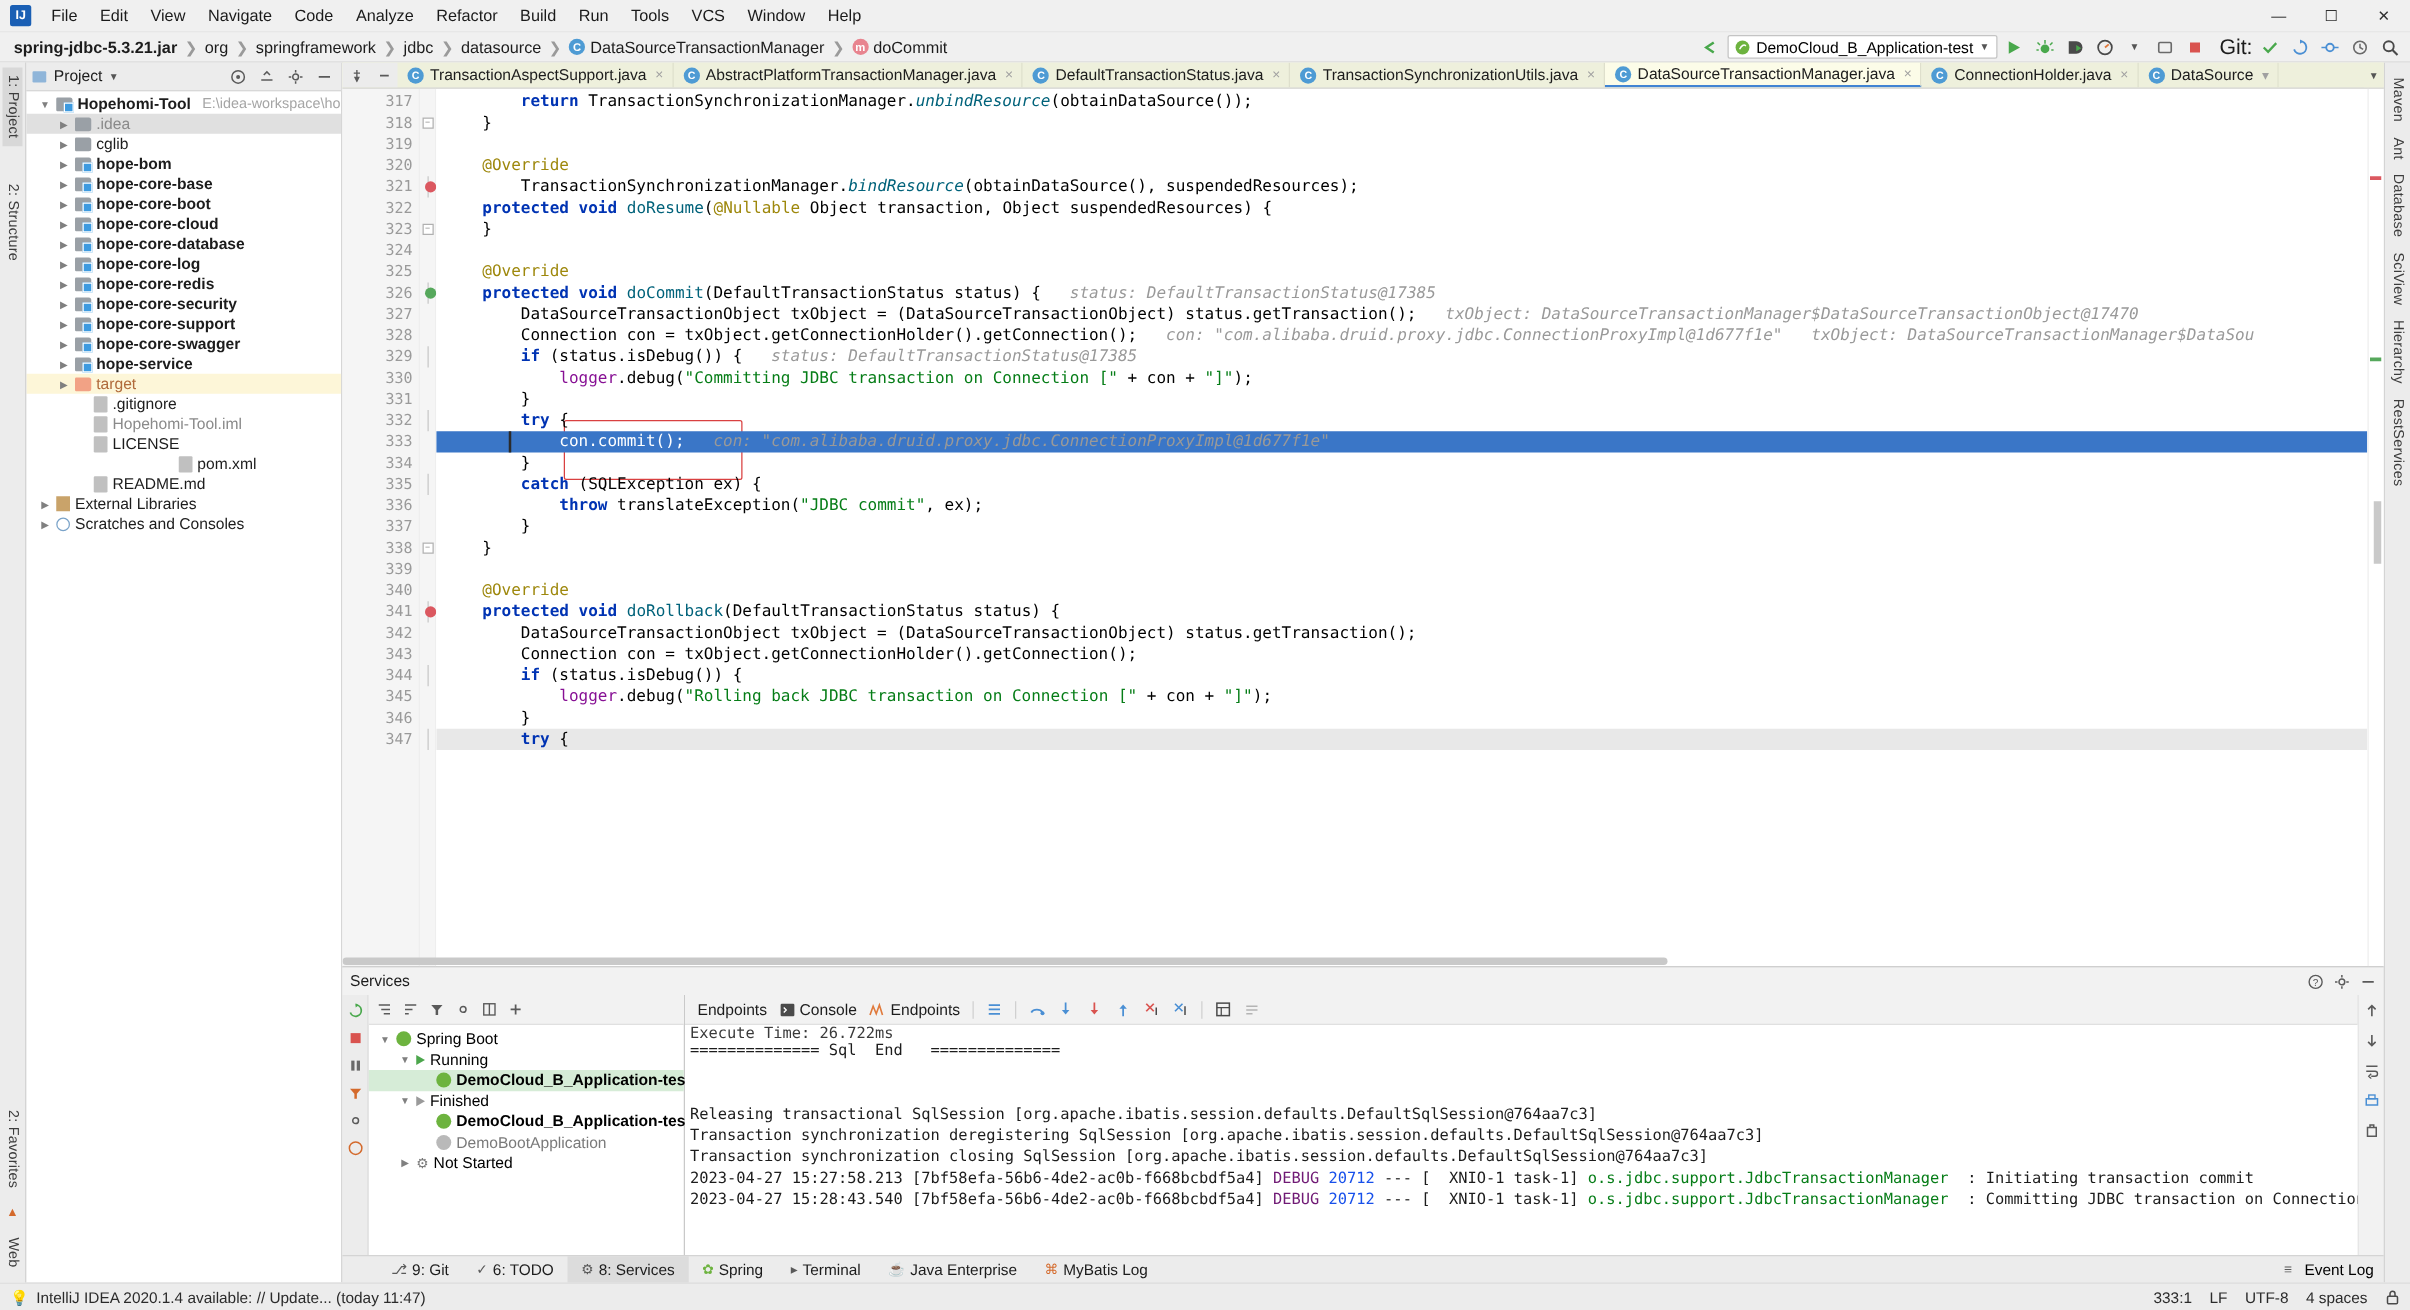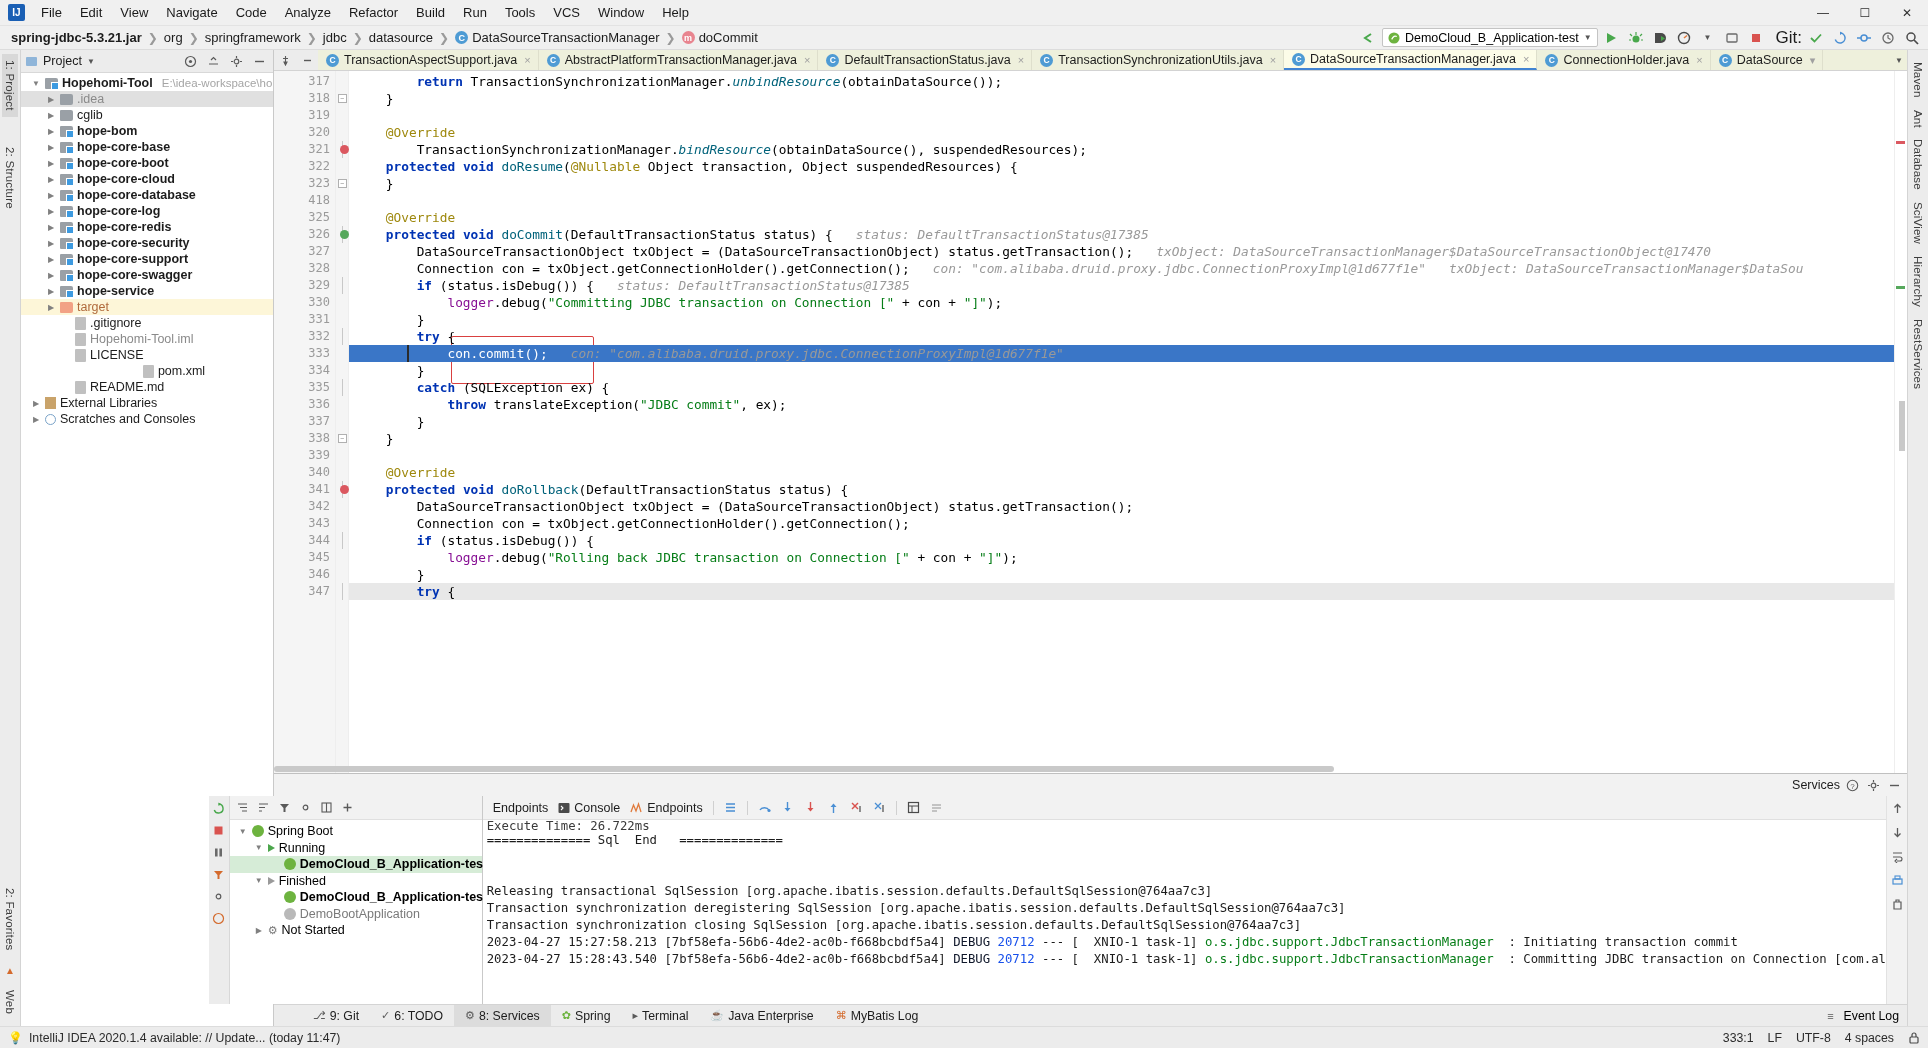--- a/index.html
+++ b/index.html
@@ -173,21 +173,20 @@
   
   .markers {
     width: 13px; background: #fff; flex: none; border-left: 1px solid #eee; position: relative;
   }
   .mk { position:absolute; right:2px; width:9px; height:3px; }
 
   
   .services {
     height: 231px; flex: none; background: #f2f2f2; display: flex; flex-direction: column;
     border-top: 1px solid #c0c0c0;
-    align-items: flex-end;
   }
   .svc-head {
     height: 22px; display: flex; align-items: center; padding: 0 6px; gap: 6px;
     background: #f2f2f2; flex: none;
   }
   .svc-head .t { font-size: 12.5px; color: #1c1c1c; }
   .svc-head .right { margin-left:auto; display:flex; gap:8px; align-items:center; }
   .svc-row { flex: 1; display: flex; min-height: 0; }
   .svc-toolbar {
     width: 21px; background: #ececec; display:flex; flex-direction:column; align-items:center;
@@ -216,21 +215,21 @@
   }
   .dbg-tab { font-size: 12.5px; color:#1c1c1c; display:flex; align-items:center; gap:4px; }
   .dbg-tab.active { color:#1c1c1c; }
   .dsep { width:1px; height:14px; background:#d0d0d0; }
   .console-body {
     flex:1; background: #fff; font-family: "DejaVu Sans Mono", monospace; font-size: 12.3px;
     overflow: hidden; padding: 1px 0 0 4px; position: relative;
   }
   .lline { height: 17px; line-height: 17px; white-space: pre; color:#1c1c1c; }
   .lline.clip { height: 11px; line-height: 11px; overflow: hidden; color:#3a3a3a;}
-  .c-debug { color: #0f172a; }
+  .c-debug { color: #701a75; }
   .c-pid { color: #1750eb; }
   .c-cls { color: #067d17; }
   .console-side {
     width: 21px; background:#f2f2f2; display:flex;flex-direction:column;align-items:center;
     padding-top: 6px; gap: 11px; flex:none; border-left:1px solid #e2e2e2;
   }
 
   
   .bottom-strip {
     height: 22px; background: #ececec; display: flex; align-items: center; gap: 0;
@@ -603,21 +602,21 @@
 
         <div class="code-wrap">
           <div class="gutter" id="gutter">
               <div class="gline">317</div>
               <div class="gline">318</div>
               <div class="gline">319</div>
               <div class="gline">320</div>
               <div class="gline">321<span class="bp"></span><span class="bp-arrow">↑</span></div>
               <div class="gline">322</div>
               <div class="gline">323</div>
-              <div class="gline">418</div>
+              <div class="gline">324</div>
               <div class="gline">325</div>
               <div class="gline">326<span class="bp green"></span><span class="bp-arrow">↑</span></div>
               <div class="gline">327</div>
               <div class="gline">328</div>
               <div class="gline">329</div>
               <div class="gline">330</div>
               <div class="gline">331</div>
               <div class="gline">332</div>
               <div class="gline">333</div>
               <div class="gline">334</div>

